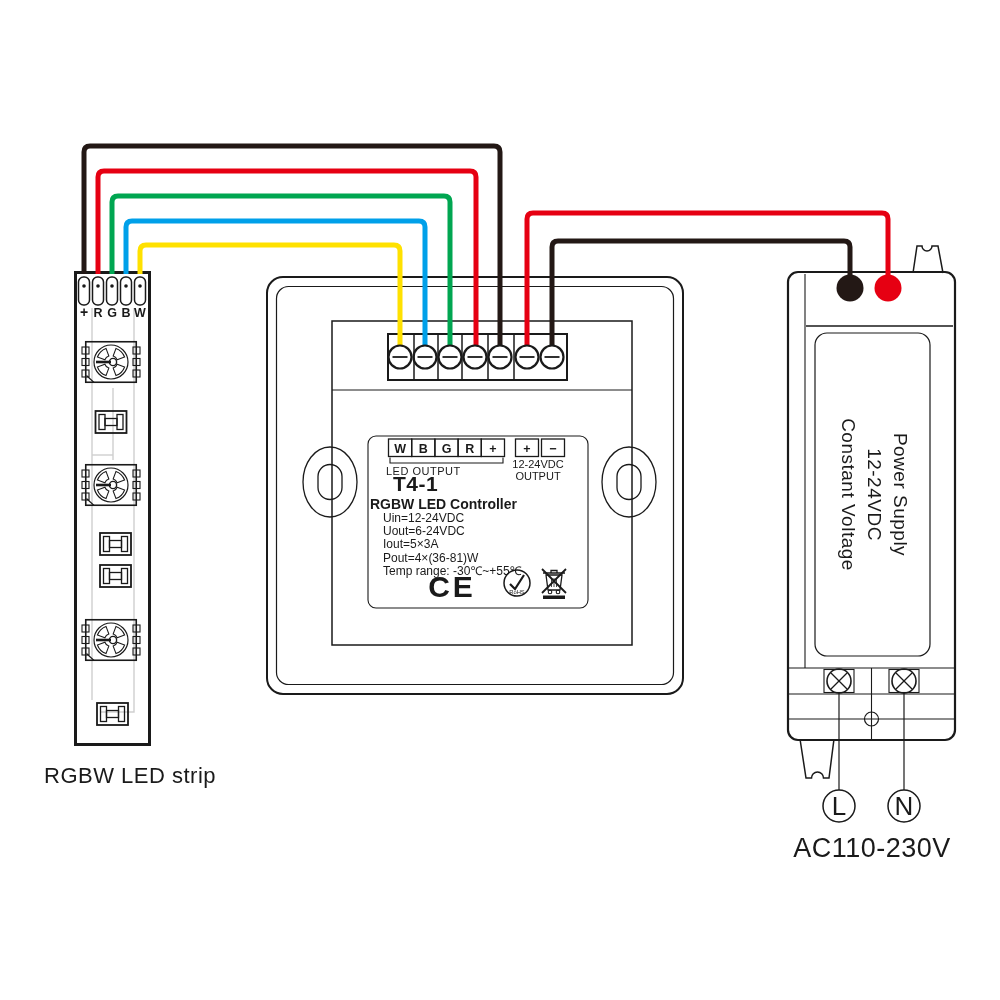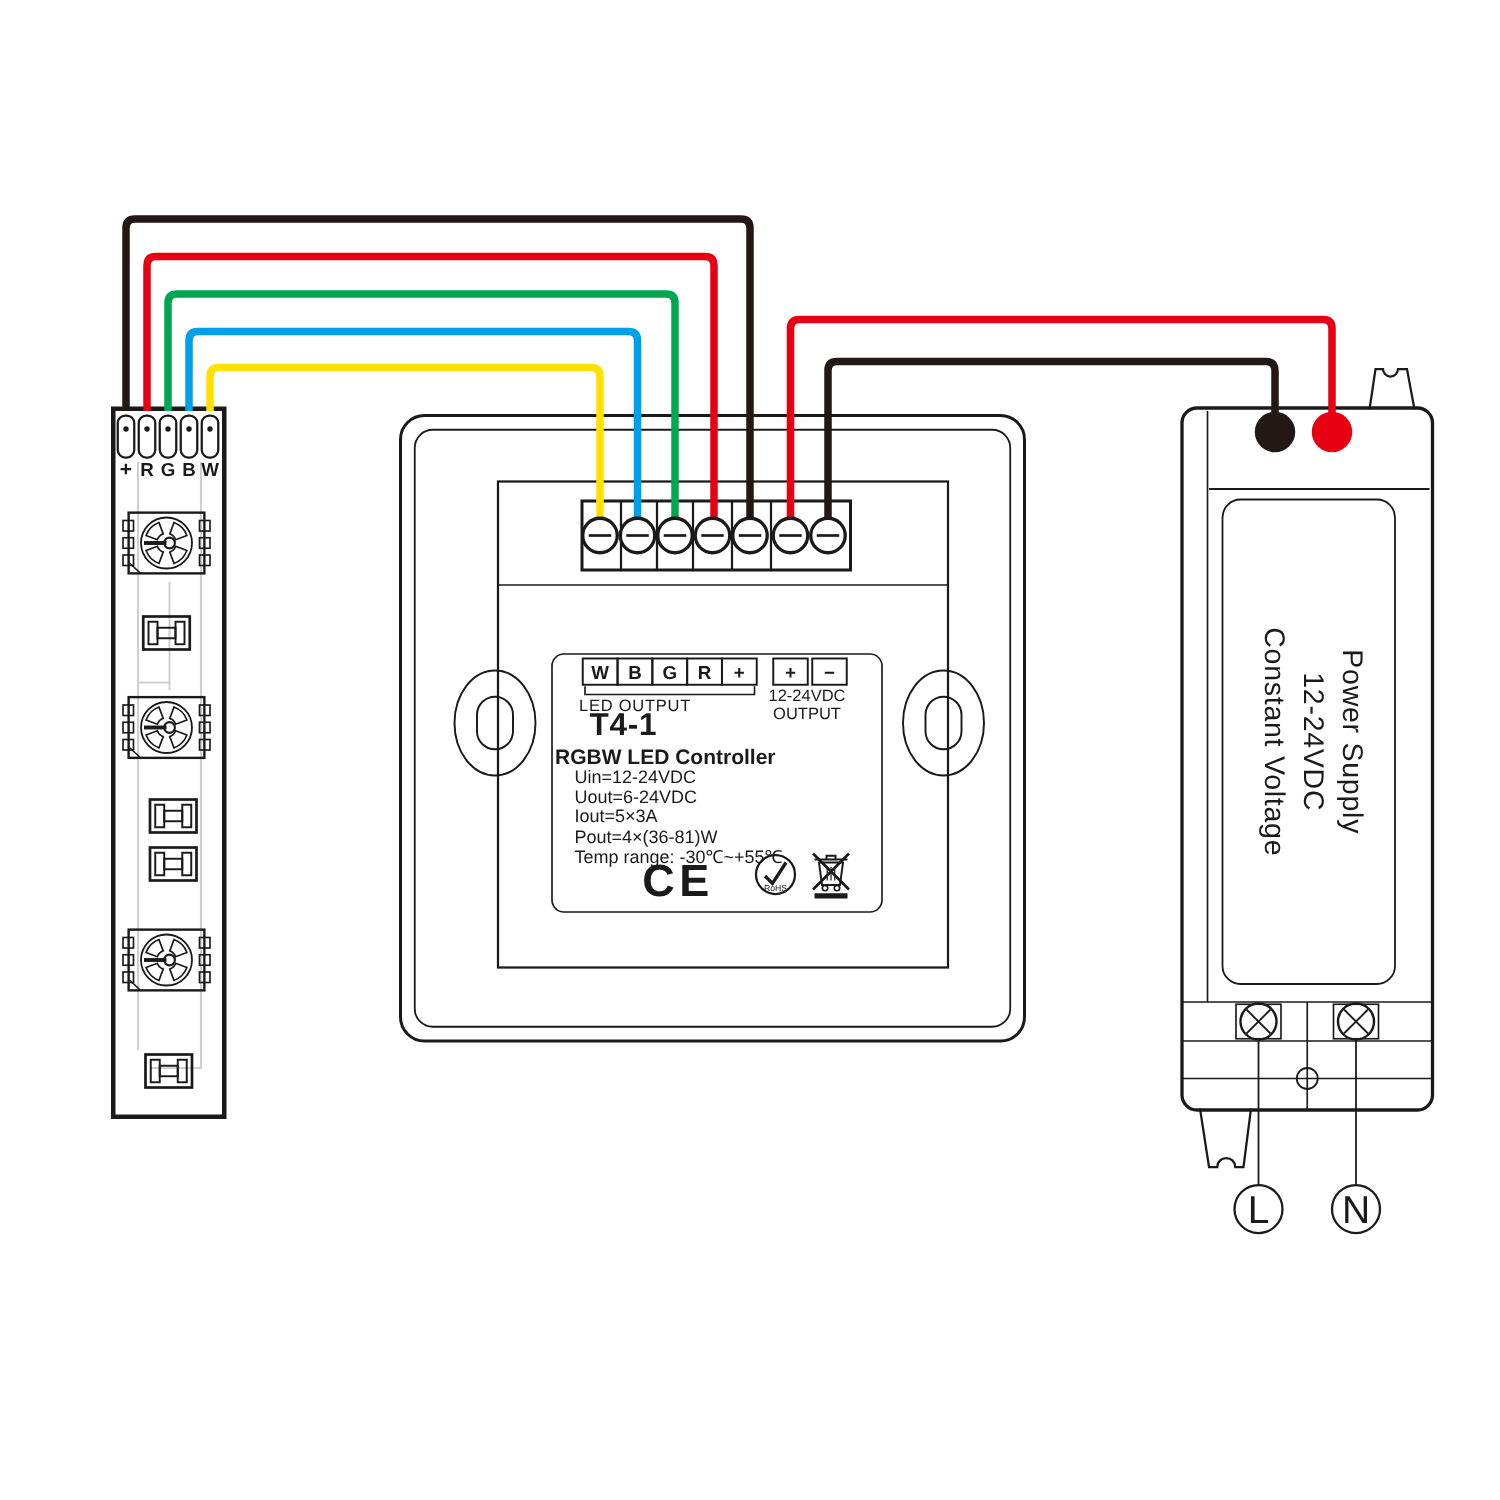--- a/index.html
+++ b/index.html
@@ -206,20 +206,21 @@
         <use href="#screw" x="450" y="357"></use>
     <use href="#screw" x="475" y="357"></use>
         <use href="#screw" x="500" y="357"></use>
         <use href="#screw" x="527" y="357"></use>
     <use href="#screw" x="552" y="357"></use>
   </g>
   <circle cx="850" cy="288" r="13.5" stroke="none" fill="#231815"></circle>
   <circle cx="888" cy="288" r="13.5" stroke="none" fill="#e60012"></circle>
 </svg>
 
+  <div class="t" id="strip-caption">RGBW LED strip</div>
 
   <div class="t" id="led-output-label">LED OUTPUT</div>
   <div class="t" id="dc-input-label">
     <div>12-24VDC</div>
     <div>OUTPUT</div>
   </div>
   <div class="t" id="model-number">T4-1</div>
   <div class="t" id="product-name">RGBW LED Controller</div>
   <div class="t" id="spec-block">
     <div>Uin=12-24VDC</div>
@@ -229,13 +230,14 @@
     <div>Temp range: -30℃~+55℃</div>
   </div>
 
   <div id="psu-rotated">
     <div class="in">
       <div>Power Supply</div>
       <div>12-24VDC</div>
       <div>Constant Voltage</div>
     </div>
   </div>
+  <div class="t ctr" id="ac-rating">AC110-230V</div>
 </div>
 
 </body></html>

